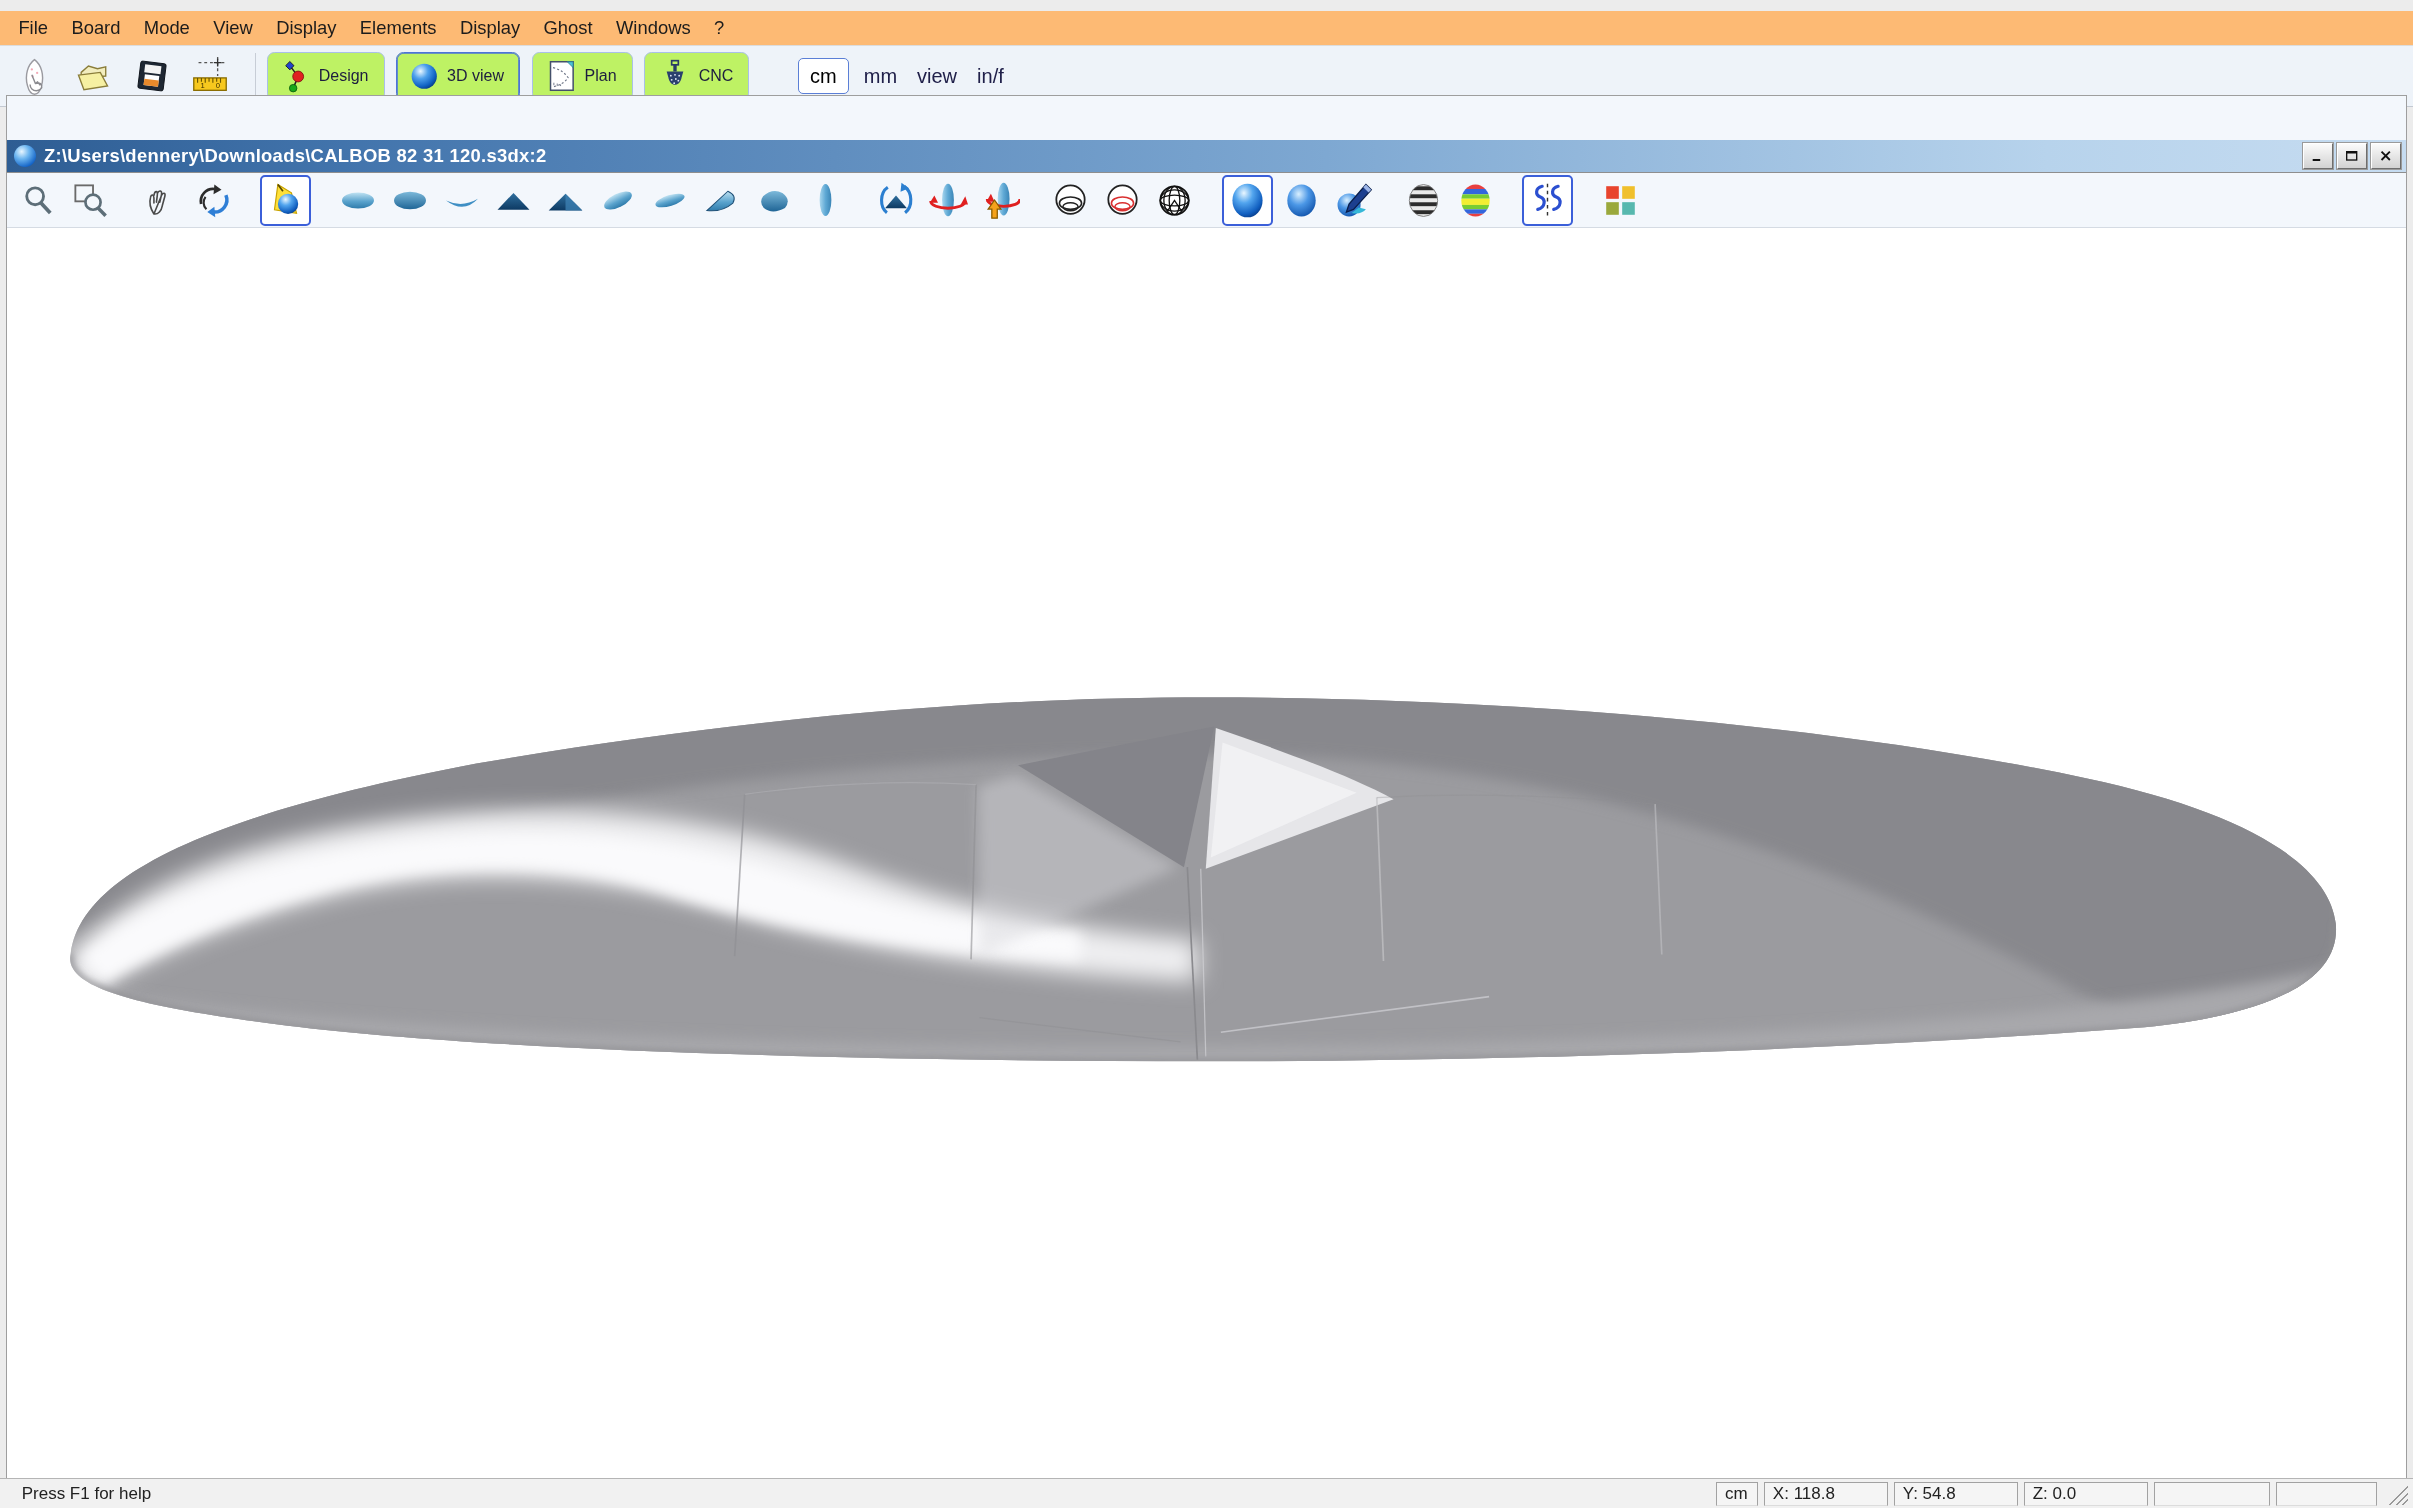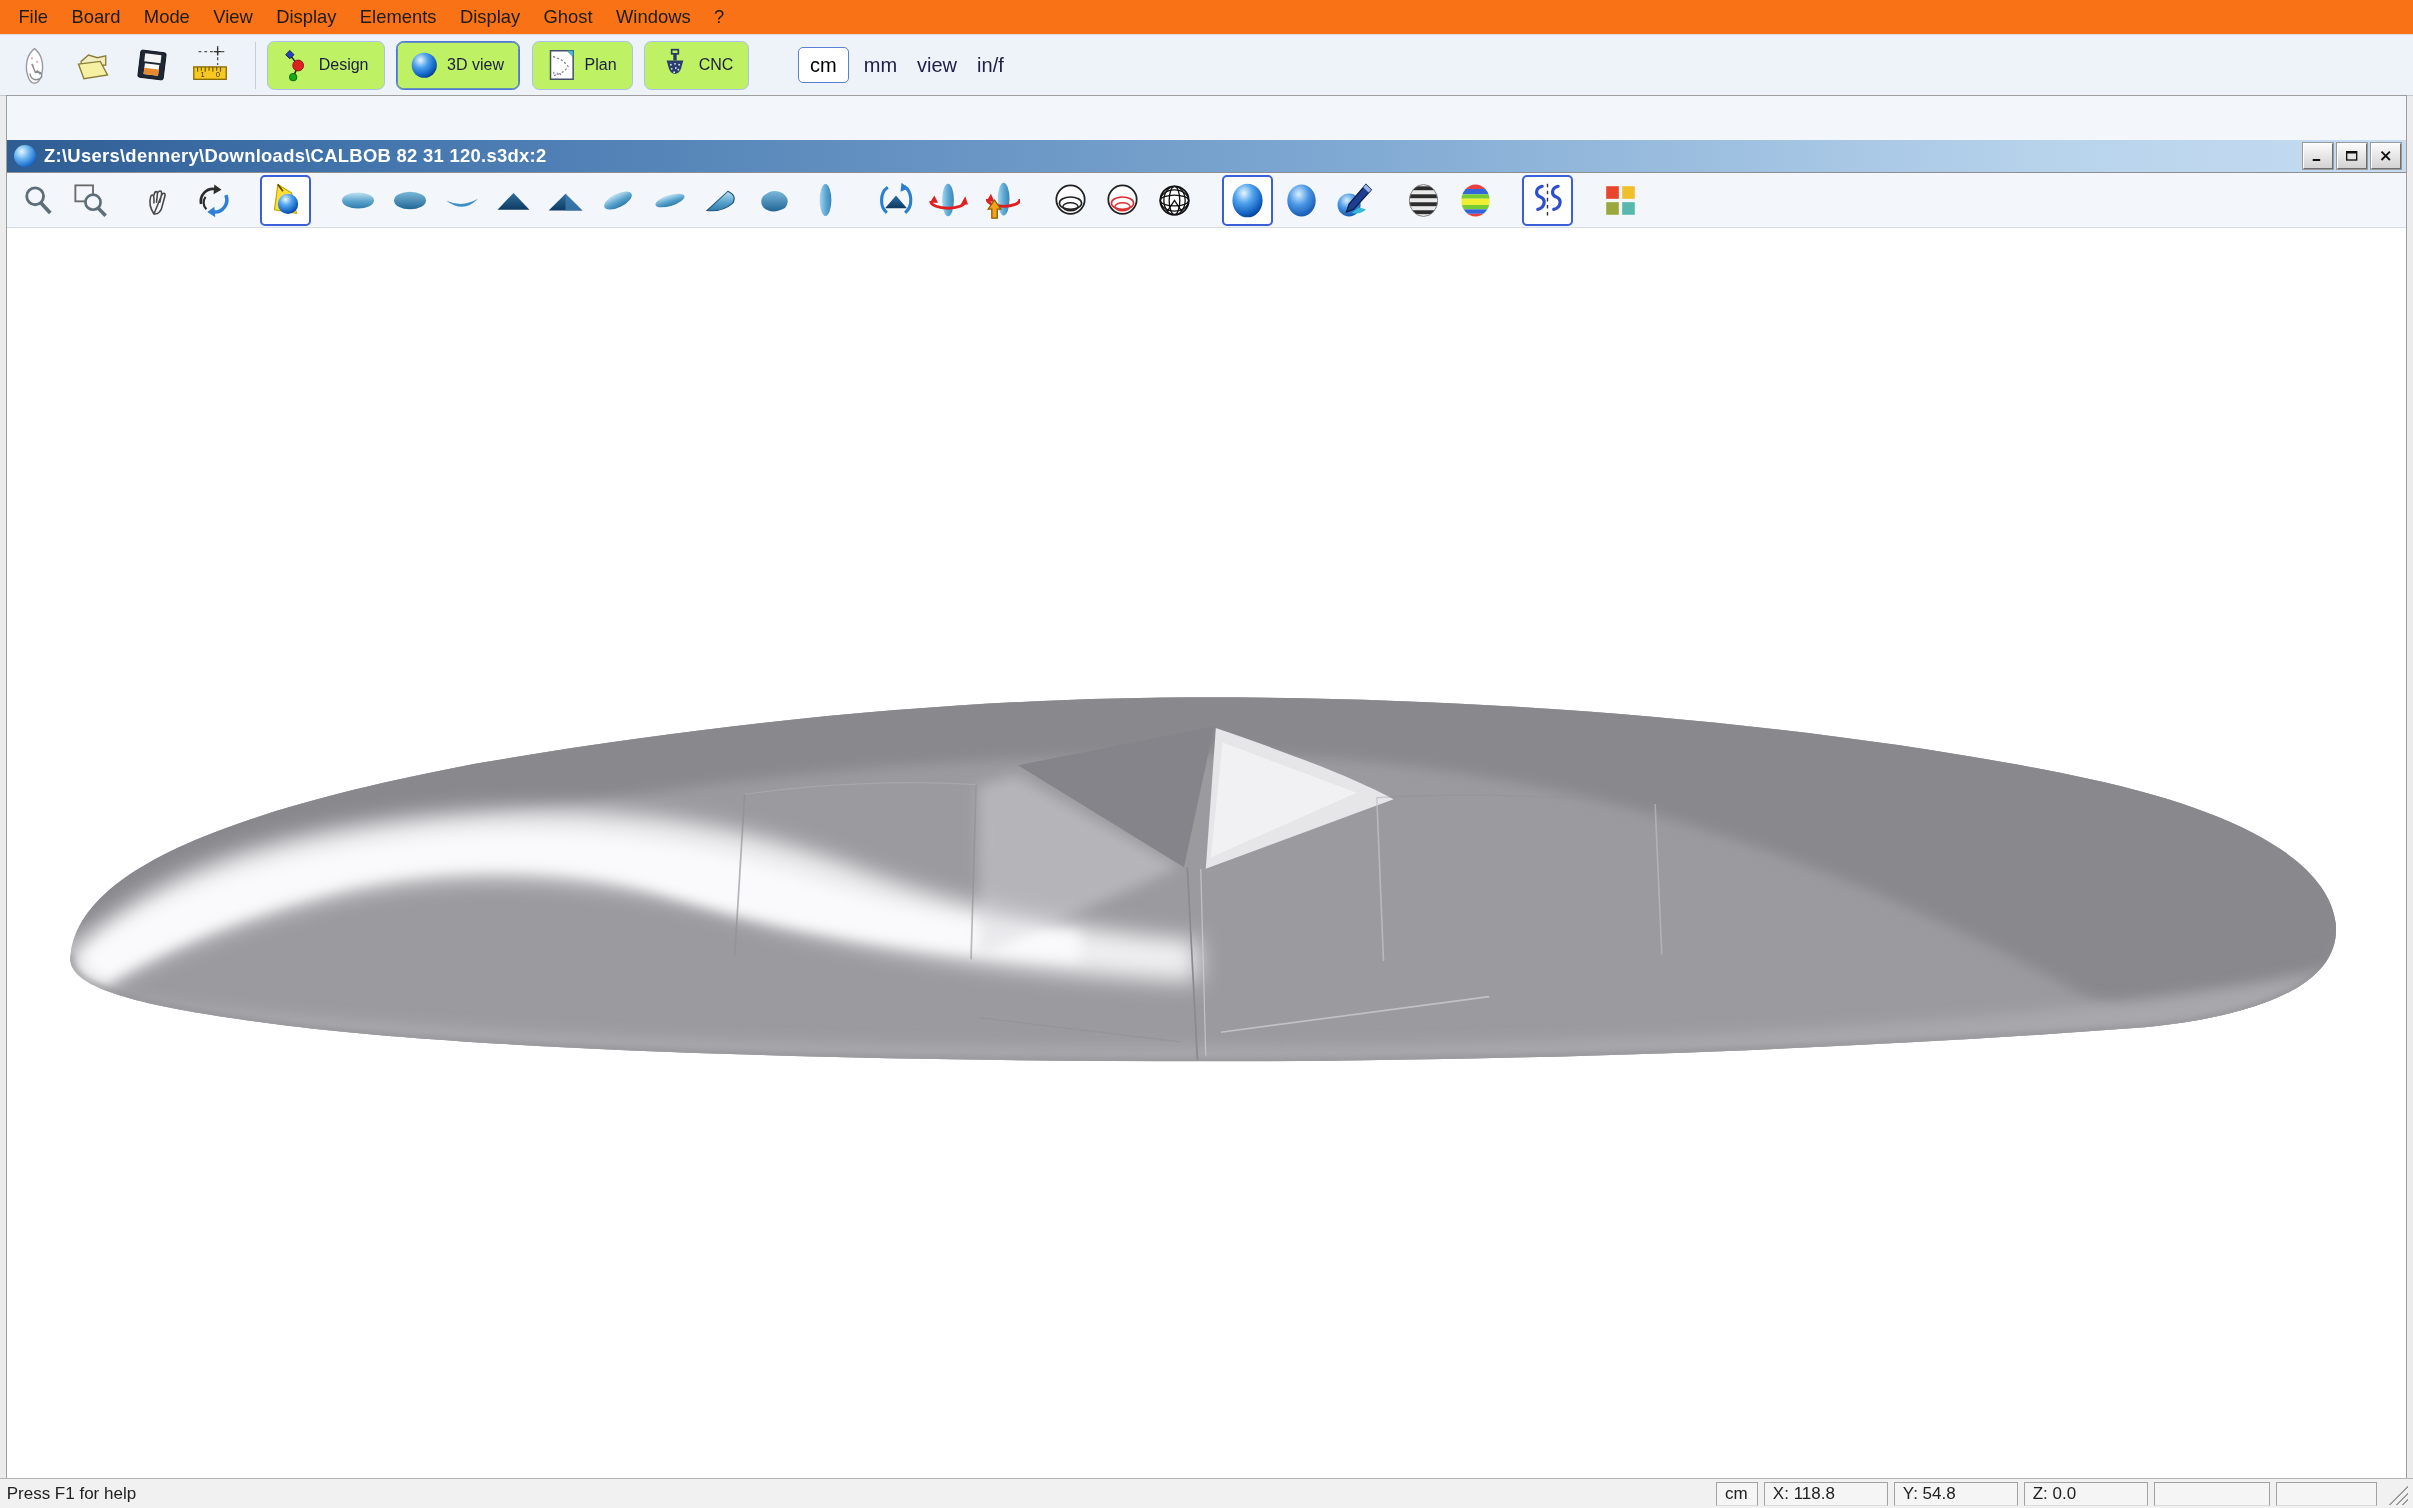--- a/index.html
+++ b/index.html
@@ -1,21 +1,21 @@
 <!DOCTYPE html>
 <html style="font-size:13.4px"><head>
 <meta charset="utf-8">
 <style>
   html,body{margin:0;padding:0;}
   .app{position:relative;width:2413px;height:1508px;background:#ececec;overflow:hidden;
        font-family:"Liberation Sans", sans-serif;cursor:default;color:#1c1c1c;}
 
   
-  .menubar{height:34px;background:#f97316;border-bottom:0.8px solid #dcdcdc;
-           display:flex;align-items:flex-end;padding-left:6.7px;font-size:18.4px;}
+  .menubar{height:34px;background:#fdba74;border-bottom:0.8px solid #dcdcdc;
+           display:flex;align-items:flex-end;padding-left:6.7px;font-size:18.4px;margin-top:11px;}
   .menu-item{padding:0 11.7px;height:100%;display:flex;align-items:center;}
   .accel::first-letter{text-decoration:underline;}
 
   
   .toolbar1{height:60px;background:#eef3f9;display:flex;align-items:center;padding-left:8.4px;
             border-bottom:0.8px solid #c3c9d2;}
   .tool1{width:52px;height:50px;display:flex;align-items:center;justify-content:center;margin-right:6.7px;}
   .tb-sep{width:0.8px;height:47px;background:#c7cdd6;margin:0 11.7px;}
   .mode-btn{height:47px;display:flex;align-items:center;gap:8.4px;padding:0 15px;margin-right:11.7px;
             background:#bef264;border:1.7px solid #a9c0e8;border-radius:7.5px;font-size:16px;color:#1d1d3f;}
@@ -47,21 +47,21 @@
   .gap{margin-left:18.4px;}
 
   
   .viewport{flex:1;background:#ffffff;position:relative;overflow:hidden;}
   .viewport svg{display:block;width:100%;height:100%;}
 
   
   .statusbar{position:absolute;left:0;right:0;bottom:0;height:29px;background:#f1f1f1;
              border-top:0.8px solid #b5b5b5;display:flex;align-items:center;font-size:17px;
              color:#222;padding:0 5px 0 6.7px;}
-  .sb-help{flex:1;}
+  .sb-help{flex:1;margin-left:15px;}
   .sb-panel{border:0.8px solid #a2a2a2;border-bottom-color:#dcdcdc;background:#f5f5f5;height:22px;
             line-height:22px;padding:0 7.5px;margin-right:5.9px;white-space:nowrap;}
   .sb-grip{width:23.5px;height:23.5px;margin-left:1.7px;
            background:linear-gradient(135deg,transparent 0 58%, #9a9a9a 58% 63%, transparent 63% 72%, #9a9a9a 72% 77%, transparent 77% 86%, #9a9a9a 86% 91%, transparent 91%);}
 </style>
 </head>
 <body>
 
 <div class="app">
 

